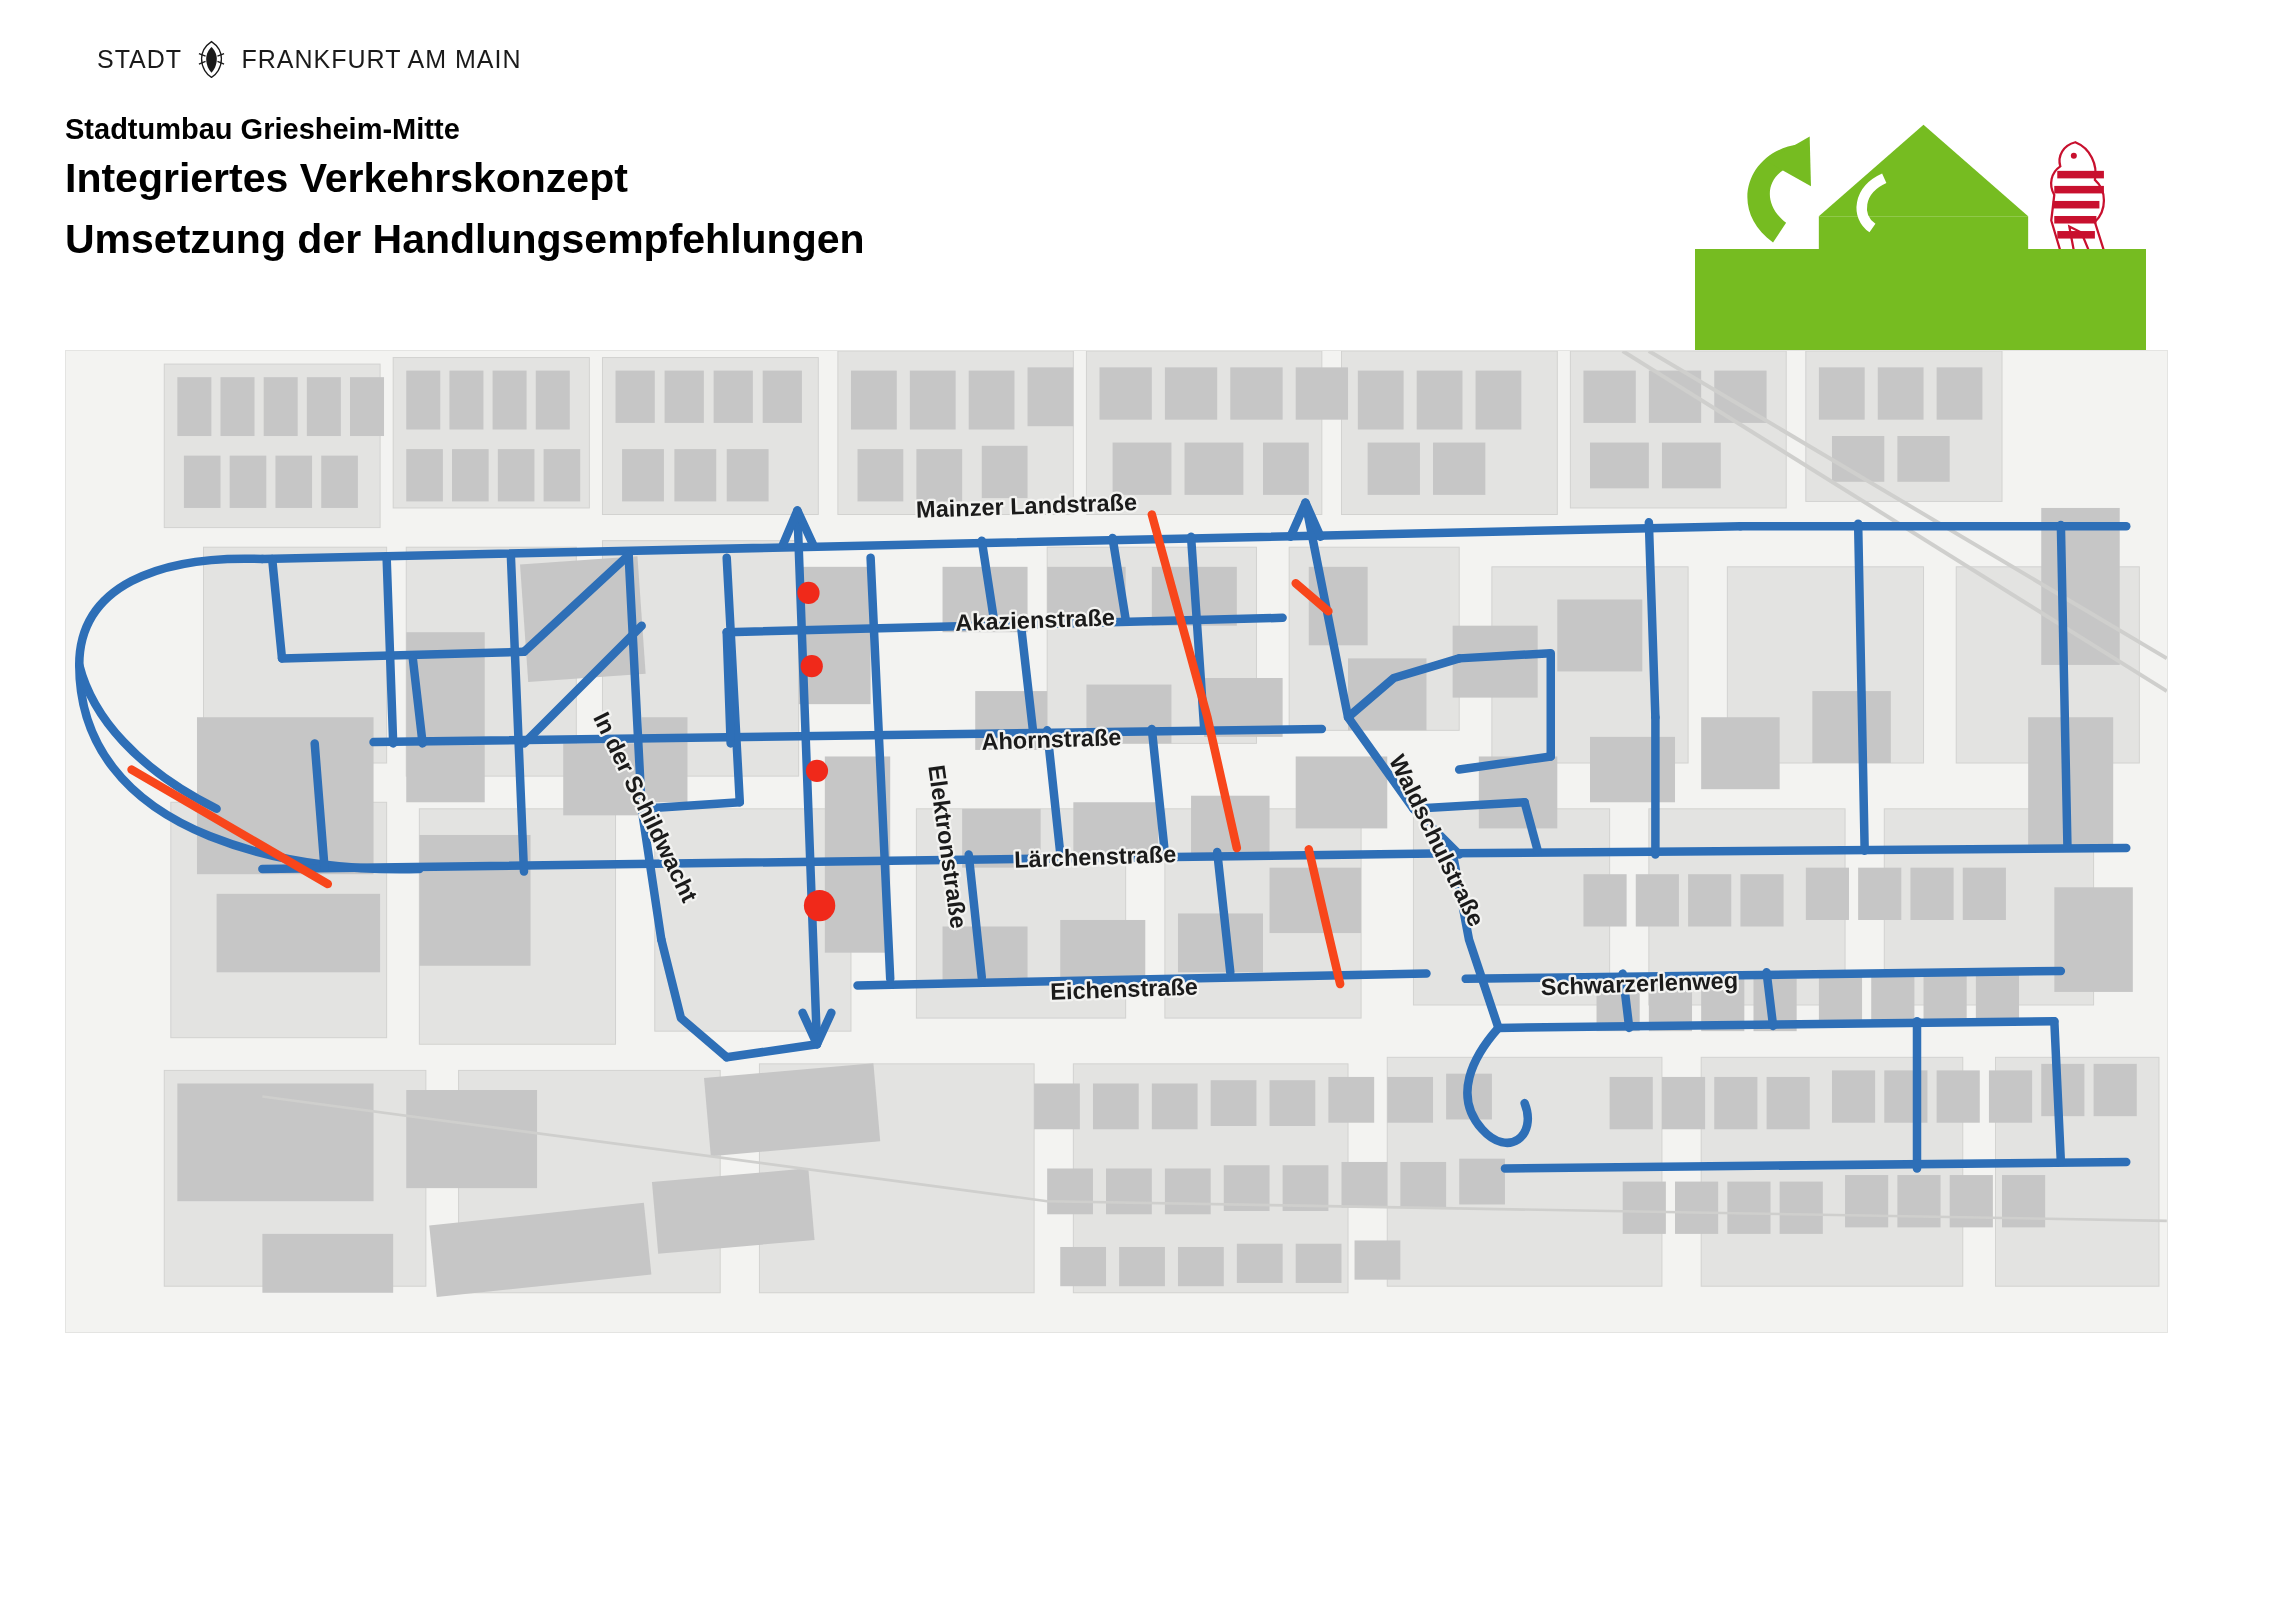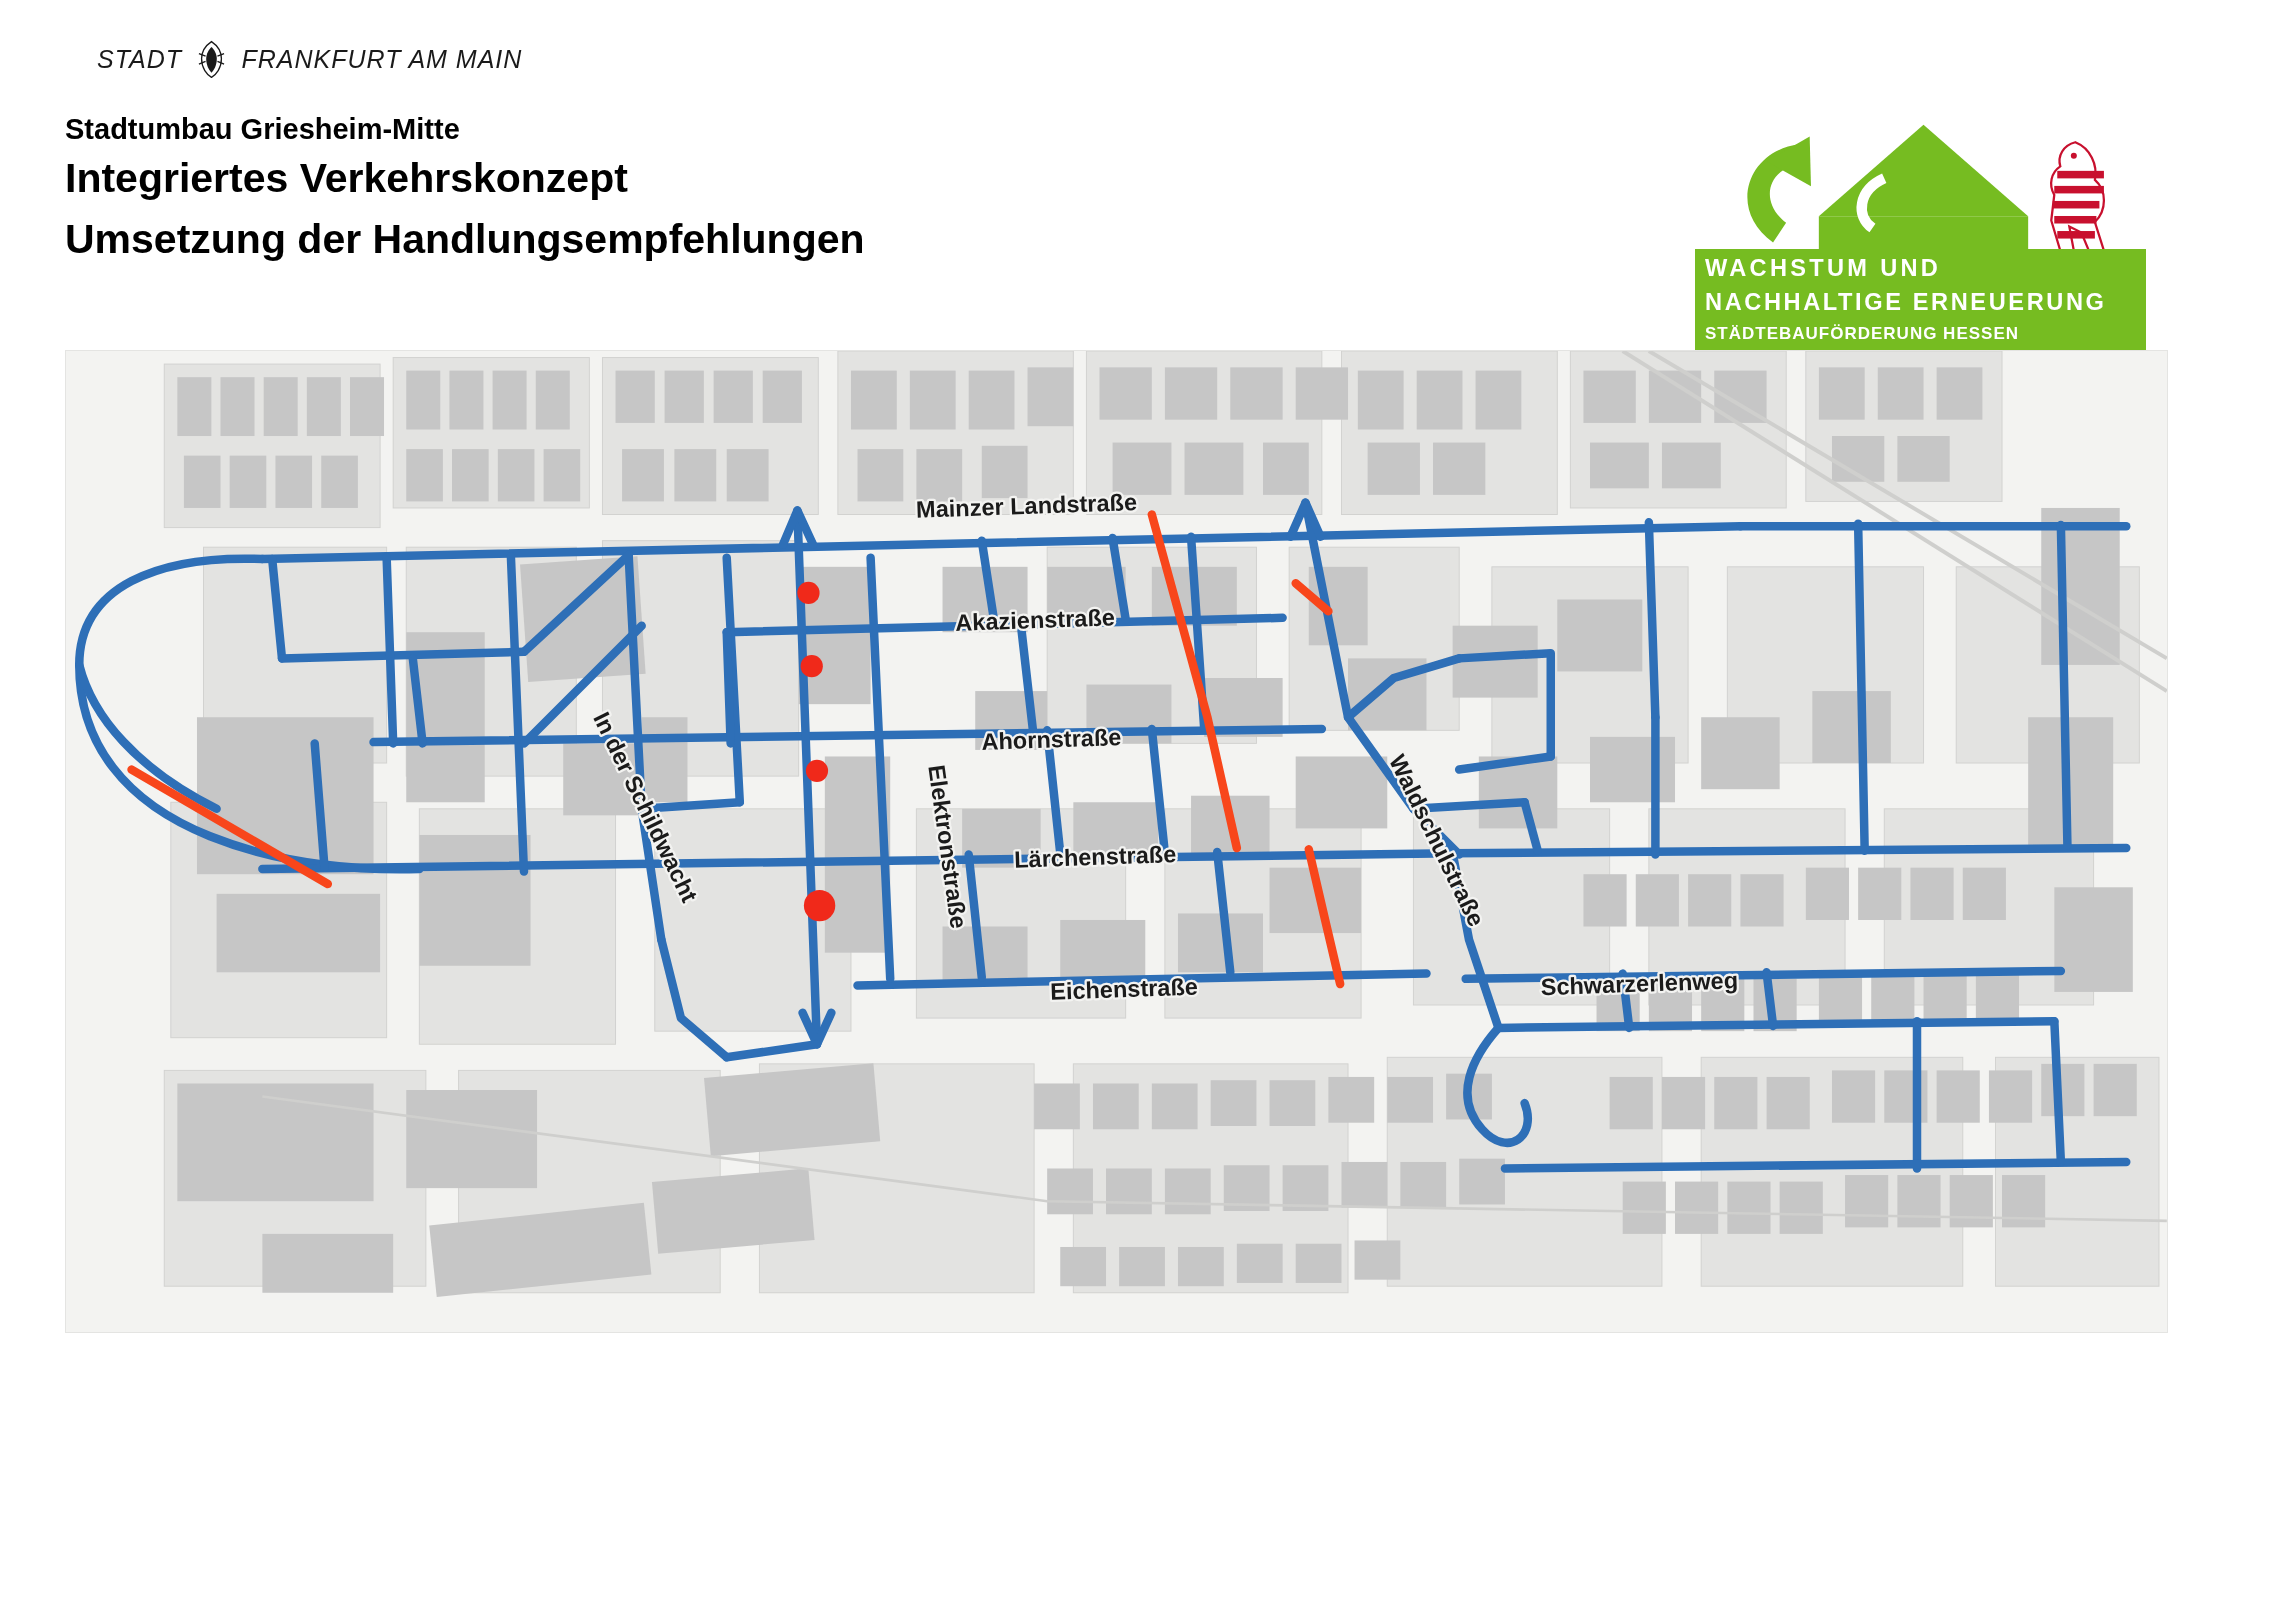--- a/index.html
+++ b/index.html
@@ -28,21 +28,20 @@
     width: 41px;
     height: 41px;
   }
   #city-logo .wordmark {
     font-size: 25px;
     letter-spacing: 1px;
     color: #1a1a1a;
     white-space: nowrap;
     font-variant: small-caps;
     text-transform: uppercase;
-    font-style: italic;
   }
 
   #title-block {
     position: absolute;
     left: 65px;
     top: 113px;
     color: #000;
   }
   #title-block .line1 {
     font-size: 29px;
@@ -176,25 +175,20 @@
         <rect x="30" y="44" width="62" height="10"></rect>
         <rect x="26" y="64" width="66" height="10"></rect>
         <rect x="24" y="84" width="62" height="10"></rect>
         <rect x="26" y="104" width="56" height="10"></rect>
         <rect x="30" y="124" width="50" height="10"></rect>
       </g>
       <circle cx="52" cy="24" r="4" fill="#c8102e"></circle>
     </g>
   </svg>
   <div class="greenbox"></div>
-  <div class="badge-text">
-    <div class="t1">WACHSTUM UND</div>
-    <div class="t2">NACHHALTIGE ERNEUERUNG</div>
-    <div class="t3">STÄDTEBAUFÖRDERUNG HESSEN</div>
-  </div>
 </div>
 
 <div id="map-panel">
   <svg id="map-svg" width="2101" height="981" viewBox="0 0 3212 1500">
 
     <rect x="0" y="0" width="3212" height="1500" fill="#f3f3f1"></rect>
 
     <g fill="#e3e3e1" stroke="#d2d2d0" stroke-width="1.5">
       <rect x="150" y="20" width="330" height="250"></rect>
       <rect x="500" y="10" width="300" height="230"></rect>

